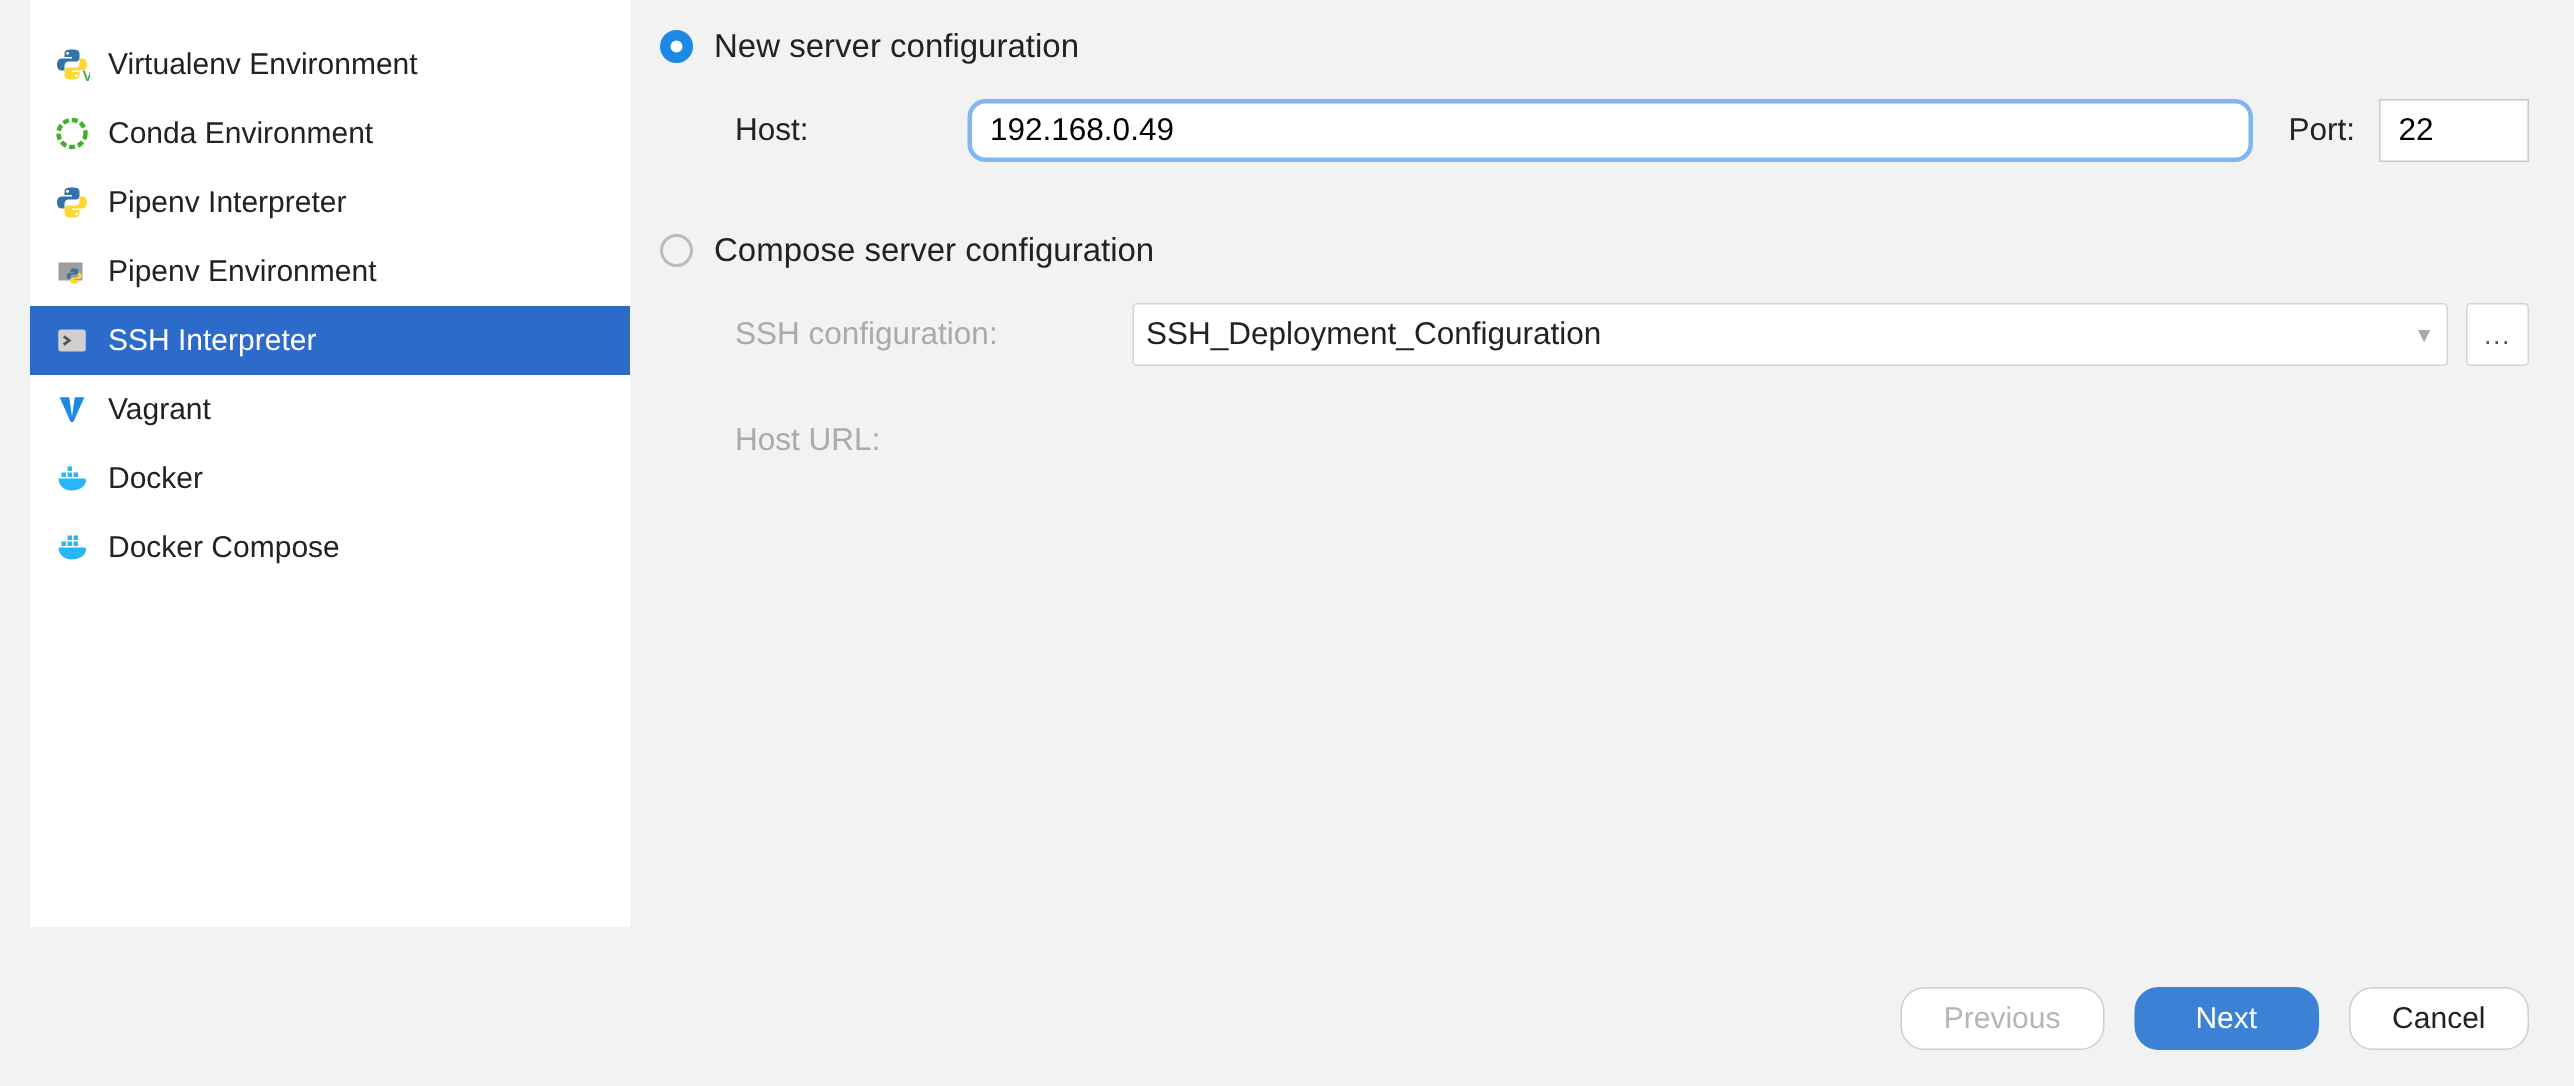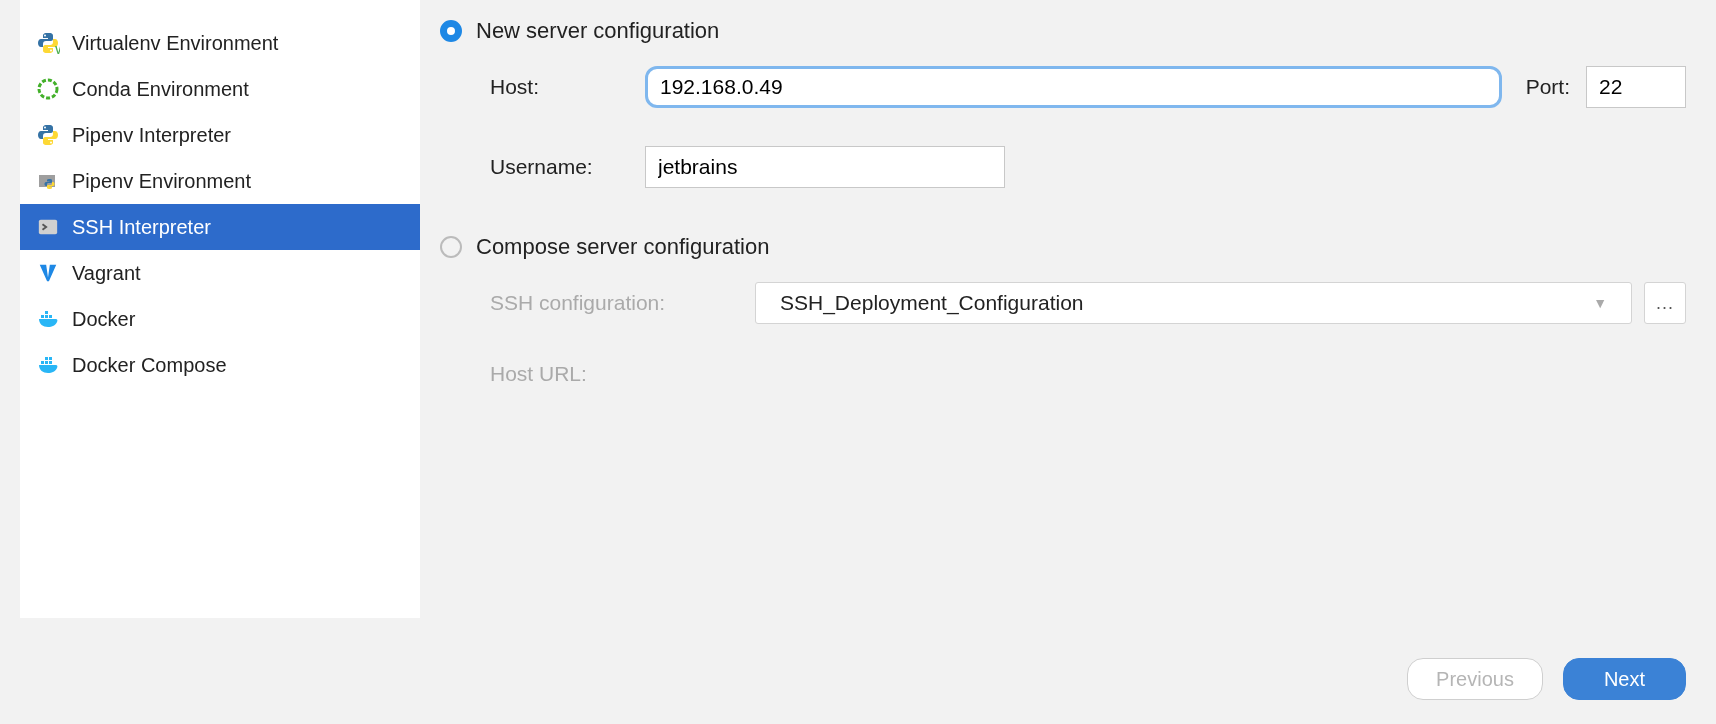--- a/index.html
+++ b/index.html
@@ -111,21 +111,21 @@
     }
     .text-input.port {
       width: 100px;
     }
     .dropdown {
       flex: 1;
       height: 42px;
       border: 1px solid #d4d4d4;
       border-radius: 3px;
       background: #fff;
-      padding: 0 24px;
+      padding: 0 8px;
       font-size: 21px;
       display: flex;
       align-items: center;
       justify-content: space-between;
       color: #222;
       margin-left: 65px;
     }
     .dropdown-arrow {
       color: #aaa;
       font-size: 14px;
@@ -279,24 +279,20 @@
       <span class="radio-label">New server configuration</span>
     </div>
 
     <div class="form-row">
       <span class="form-label">Host:</span>
       <input class="text-input host" type="text" value="192.168.0.49" style="">
       <span class="port-label">Port:</span>
       <input class="text-input port" type="text" value="22" style="">
     </div>
 
-    <div class="form-row">
-      <span class="form-label">Username:</span>
-      <input class="text-input username" type="text" value="jetbrains" style="">
-    </div>
 
     <div class="section-gap"></div>
 
     <div class="radio-row">
       <span class="radio"></span>
       <span class="radio-label">Compose server configuration</span>
     </div>
 
     <div class="form-row">
       <span class="form-label disabled" style="width:200px">SSH configuration:</span>
@@ -311,13 +307,14 @@
       <span class="form-label disabled" style="width:200px">Host URL:</span>
     </div>
 
   </div>
 
 </div>
 
 <div class="footer">
   <div class="btn disabled">Previous</div>
   <div class="btn primary">Next</div>
+  <div class="btn">Cancel</div>
 </div>
 
 </body></html>

